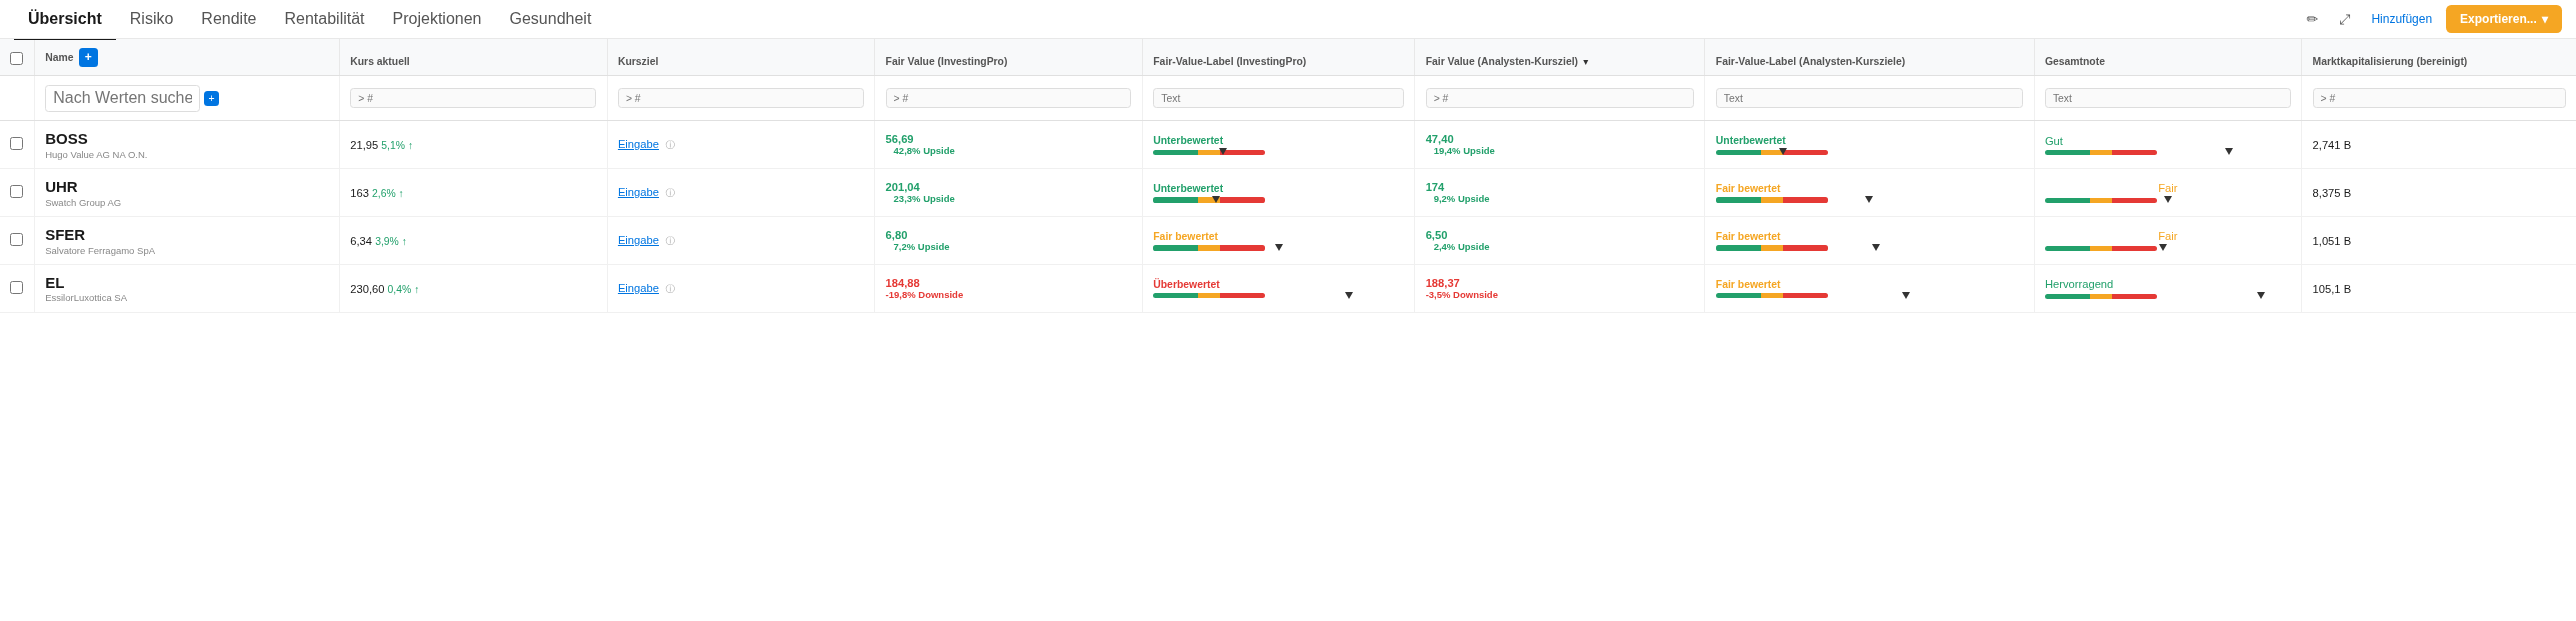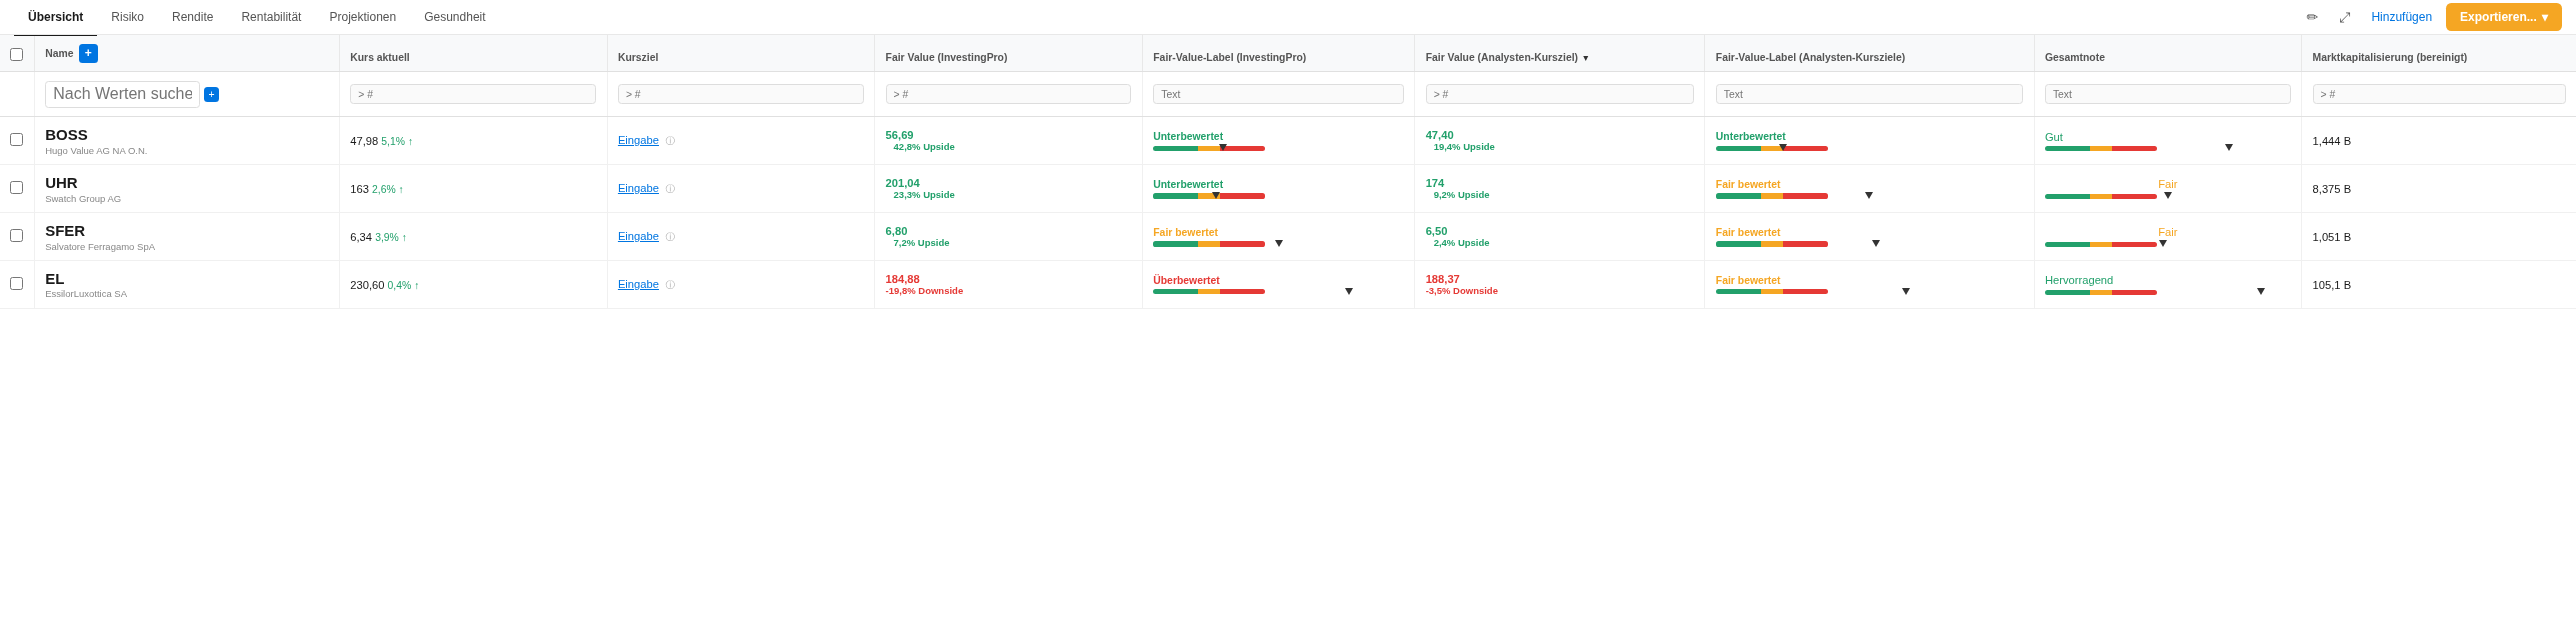--- a/index.html
+++ b/index.html
@@ -1,19 +1,19 @@
 <!DOCTYPE html>
 <html style="font-size:14px"><head>
   <meta charset="utf-8">
   <style>
     * { box-sizing: border-box; margin: 0; padding: 0; }
     body { font-family: -apple-system, BlinkMacSystemFont, 'Segoe UI', sans-serif; font-size: 11.2px; background: #fff; color: #1a1a1a; overflow-x: auto; }
 
     .top-nav { display: flex; align-items: center; border-bottom: 1.7px solid #e8e8e8; padding: 0 14px; position: relative; }
-    .nav-tab { padding: 10.4px 14px; cursor: pointer; font-size: 12px; color: #555; text-decoration: none; border-bottom: 1.7px solid transparent; margin-bottom: -1.7px; white-space: nowrap; }
+    .nav-tab { padding: 10.4px 14px; cursor: pointer; font-size: 16px; color: #555; text-decoration: none; border-bottom: 1.7px solid transparent; margin-bottom: -1.7px; white-space: nowrap; }
     .nav-tab.active { font-weight: 700; color: #1a1a1a; border-bottom: 1.7px solid #1a1a1a; }
     .nav-actions { margin-left: auto; display: flex; align-items: center; gap: 7px; }
     .icon-btn { background: none; border: none; cursor: pointer; color: #555; padding: 3.5px 7px; font-size: 14px; }
     .btn-add { background: none; border: none; cursor: pointer; color: #0075e1; font-size: 12px; font-weight: 500; padding: 3.5px 7px; }
     .btn-export { background: #f5a623; border: none; cursor: pointer; color: #fff; font-size: 12px; font-weight: 600; padding: 7px 14px; border-radius: 5.2px; display: flex; align-items: center; gap: 5.2px; }
 
     .table-wrapper { overflow-x: auto; }
     table { width: 100%; border-collapse: collapse; min-width: 1553px; }
 
     thead tr { background: #f8f9fa; }
@@ -184,21 +184,21 @@
 
     <tr>
     <td class="checkbox-col">
       <input type="checkbox" style="">
     </td>
     <td>
       <div class="ticker">BOSS</div>
       <div class="company-name">Hugo Value AG NA O.N.</div>
     </td>
     <td>
-      <span class="kurs-val">47,98</span>
+      <span class="kurs-val">21,95</span>
       <span class="change-pos"> 5,1% ↑</span>
     </td>
     <td>
       <span class="eingabe-link">Eingabe</span>
       <span class="info-icon">ⓘ</span>
     </td>
     <td>
       <div class="fv-val fv-pos">56,69</div>
       <div class="fv-upside pos">42,8% Upside</div>
     </td>
@@ -236,21 +236,21 @@
     <div style="display:flex;align-items:center;margin-top:3.5px;position:relative;">
       <div style="display:flex;width:112px;height:5.2px;border-radius:2.6px;overflow:hidden;">
         <div style="width:40%;background:#22a06b;"></div>
         <div style="width:20%;background:#f5a623;"></div>
         <div style="width:40%;background:#e53935;"></div>
       </div>
       <div style="position:absolute;left:75%;top:-1.7px;width:0;height:0;border-left:4.3px solid transparent;border-right:4.3px solid transparent;border-top:7px solid #333;transform:translateX(-50%);"></div>
     </div>
     </td>
     <td>
-      <span class="marketcap">1,444 B</span>
+      <span class="marketcap">2,741 B</span>
     </td>
   </tr>
         <tr>
     <td class="checkbox-col">
       <input type="checkbox" style="">
     </td>
     <td>
       <div class="ticker">UHR</div>
       <div class="company-name">Swatch Group AG</div>
     </td>

